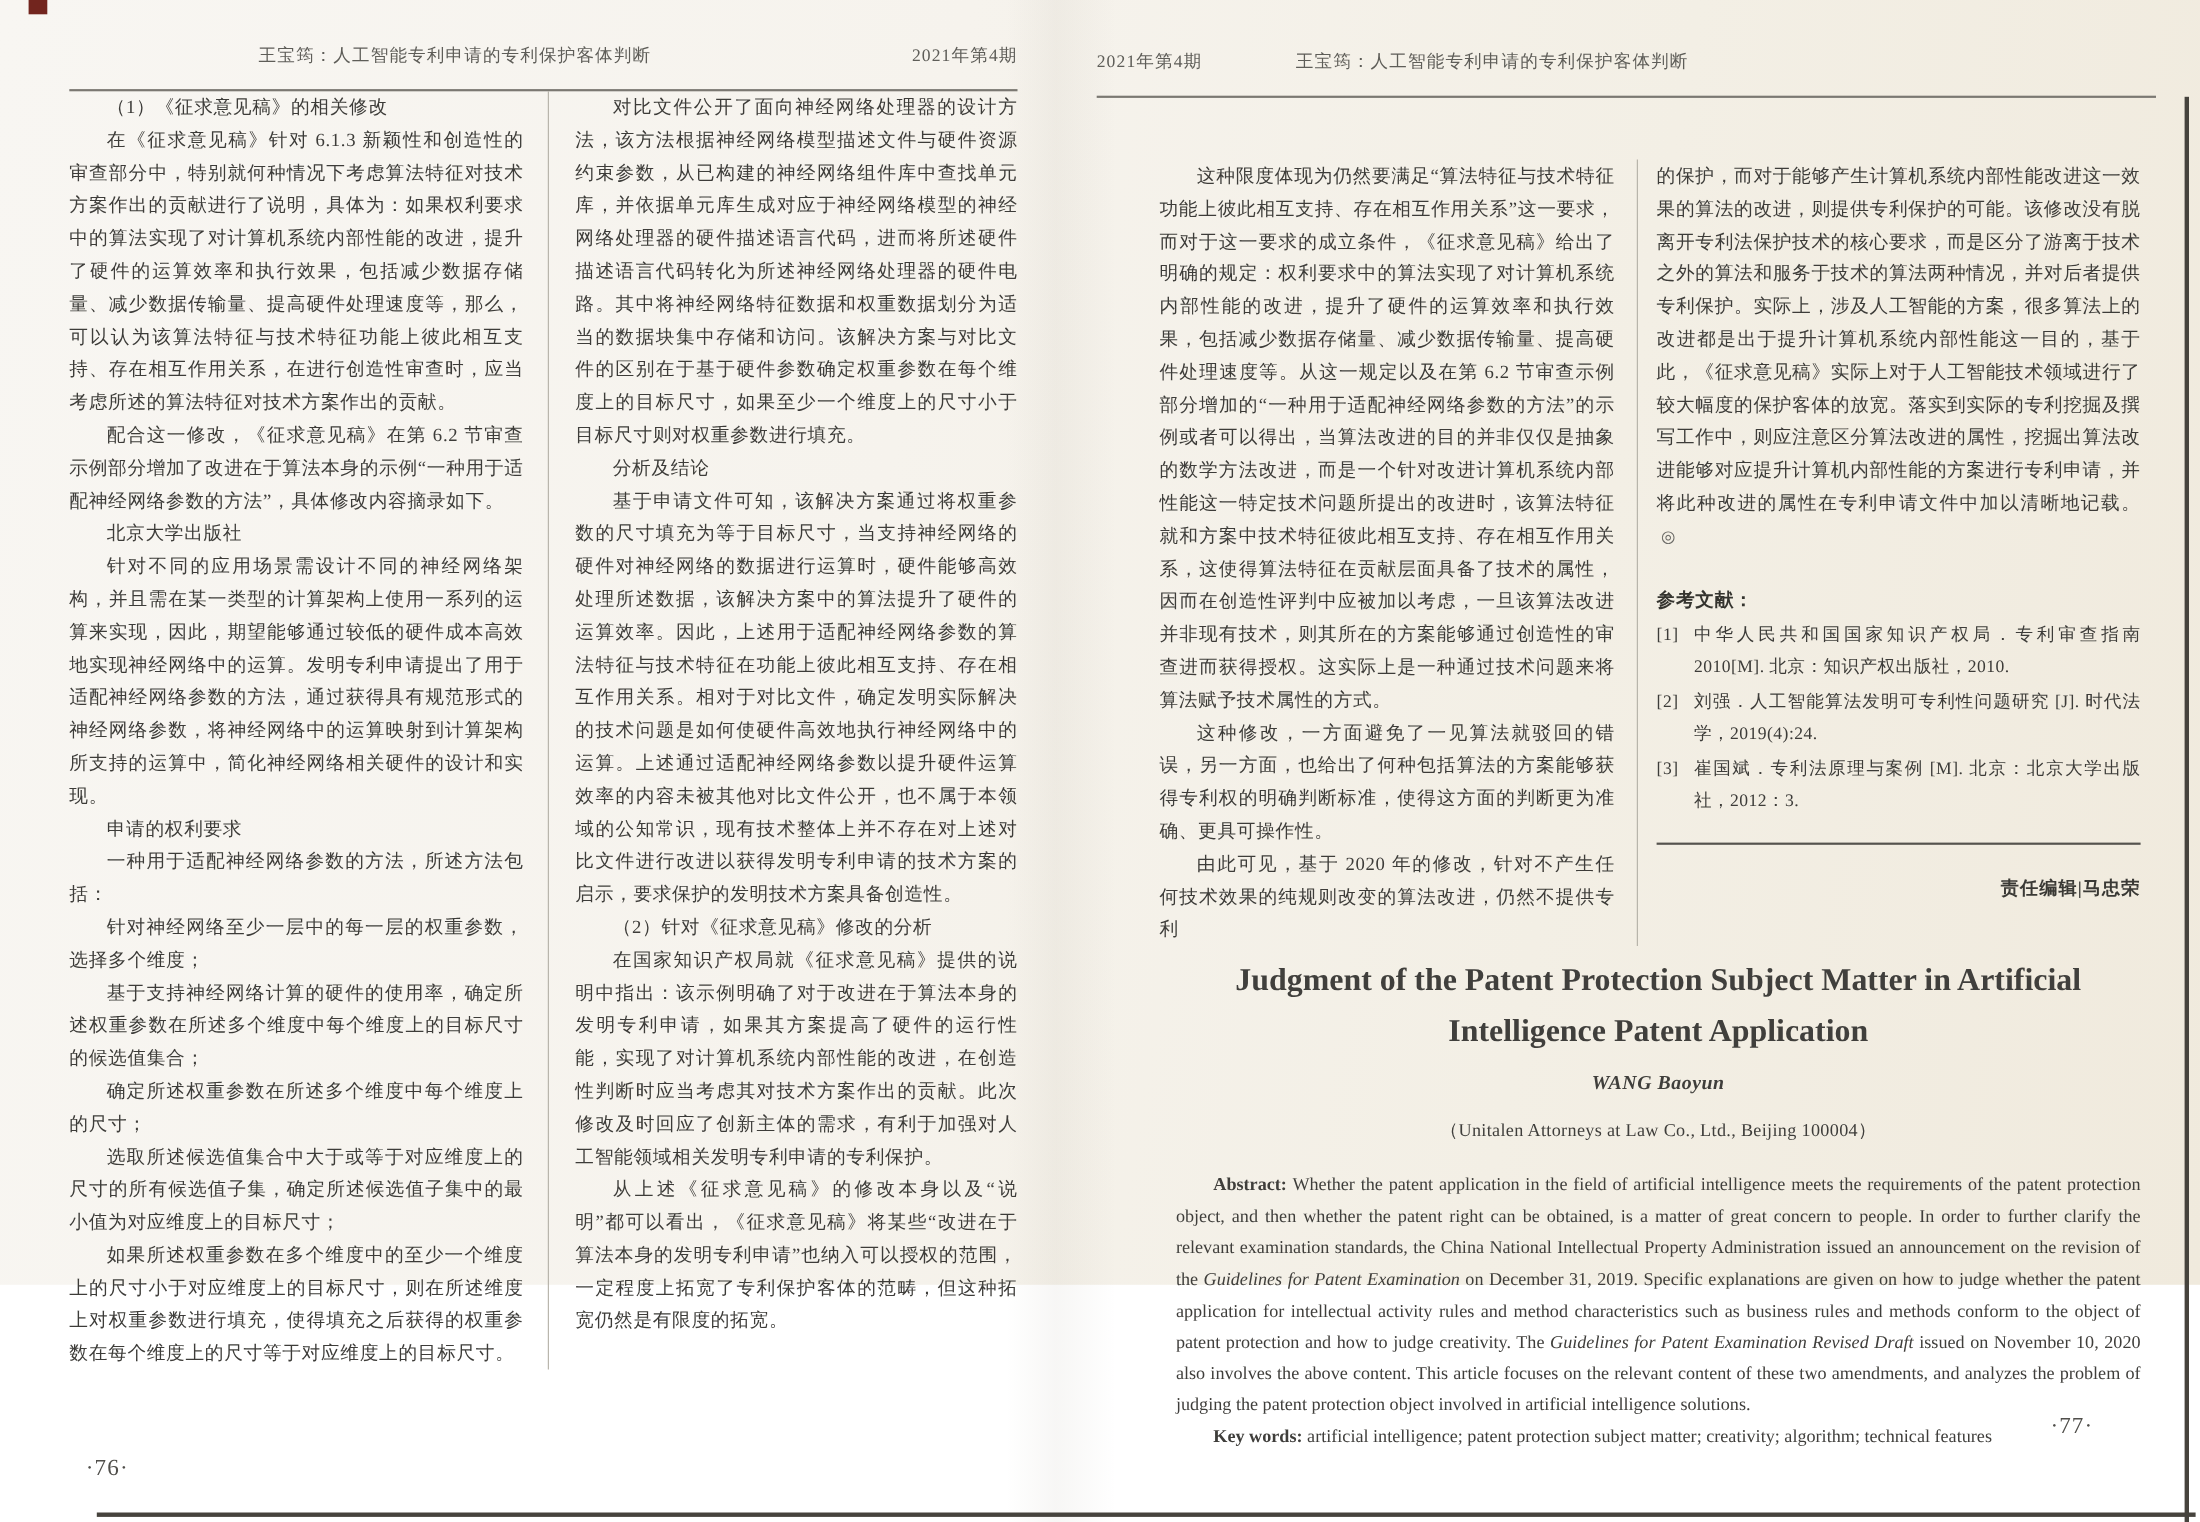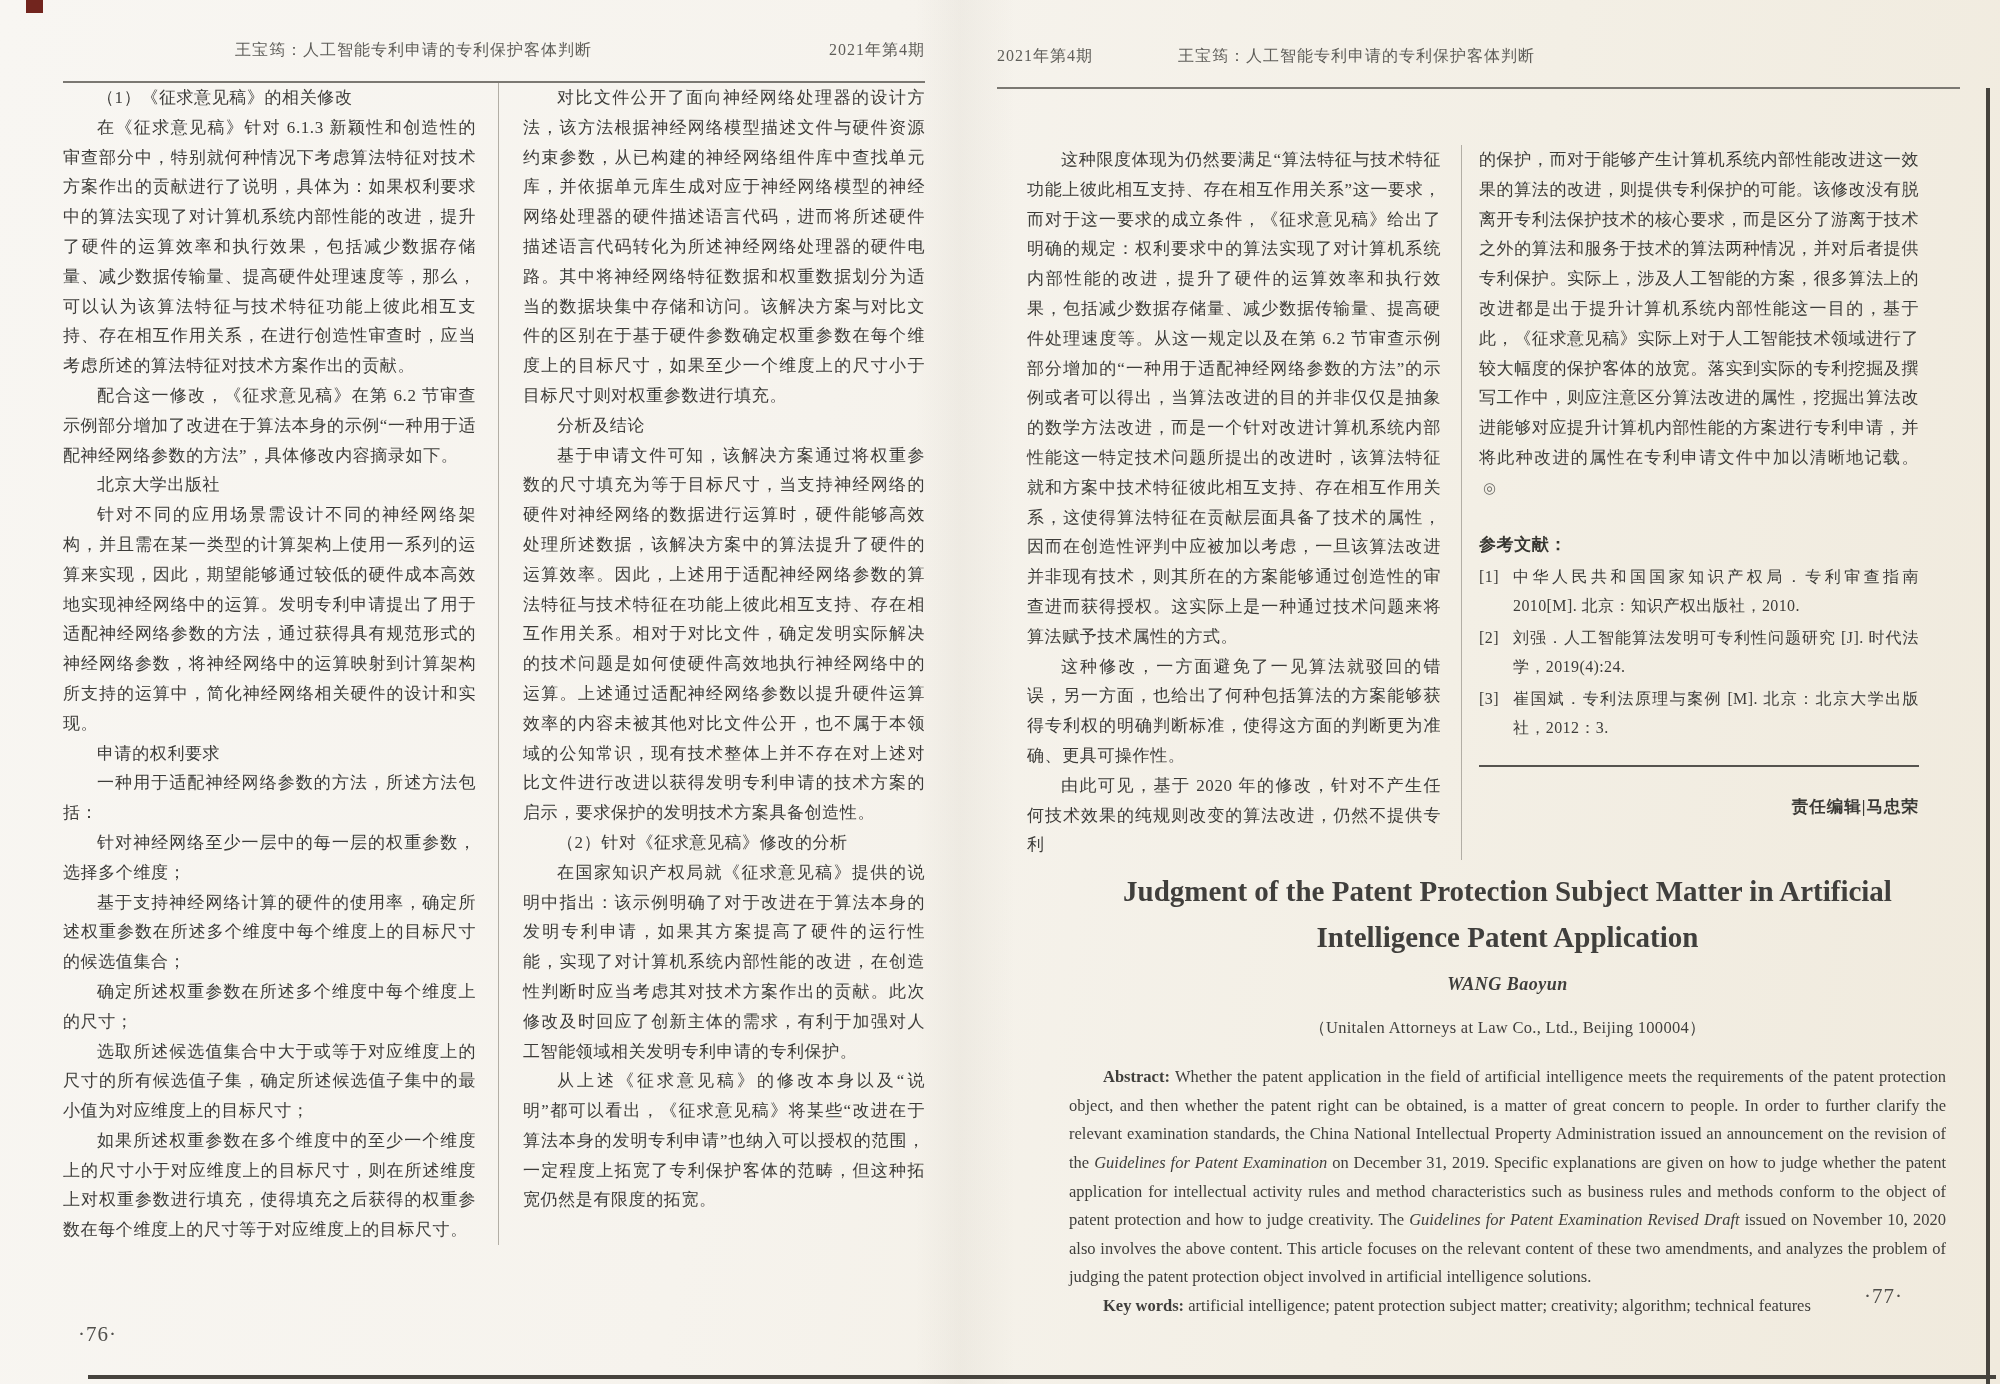--- a/index.html
+++ b/index.html
@@ -1,17 +1,17 @@
 <!DOCTYPE html>
 <html><head>
 <meta charset="utf-8">
 <style>
   html,body{margin:0;padding:0;width:2000px;height:1384px;overflow:hidden;
     font-family:"Liberation Serif","DejaVu Serif",serif;}
-  .scan{position:relative;width:2000px;height:1384px;
+  .scan{position:relative;width:2000px;height:1168px;
     background:linear-gradient(100deg,#f8f6f2 0%,#f6f3ed 40%,#f3efe5 70%,#f0eadD 100%);}
   .crease{position:absolute;left:915px;top:0;width:100px;height:1384px;
     background:linear-gradient(90deg,rgba(0,0,0,0) 0%,rgba(120,110,90,0.06) 45%,rgba(0,0,0,0) 100%);}
   .mark-red{position:absolute;left:26px;top:0;width:17px;height:13px;background:#72251e;}
   .edge-right{position:absolute;left:1986px;top:88px;width:4px;height:1296px;background:#46433d;}
   .edge-bottom{position:absolute;left:88px;top:1375px;width:1908px;height:4px;background:#46433d;}
 
   .page{position:absolute;top:38px;color:#3d3c39;}
   .page76{left:63px;width:862px;}
   .page77{left:997px;width:963px;}
@@ -24,21 +24,21 @@
   .hdr77 .hdr-title{margin-left:85px;}
 
   .cols{display:flex;}
   .cols76{}
   .cols77{margin-top:56px;min-height:690px;}
   .vdiv{width:1px;background:#b2aea5;}
   .vdiv76{margin:0 24px 0 22px;}
   .vdiv77{margin:0 17px 0 20px;}
   .c76a{width:413px;}
   .c76b{width:402px;}
-  .c77a{width:414px;margin-left:30px;}
+  .c77a{width:414px;margin-left:57px;}
   .c77b{width:440px;}
 
   .para{margin:0;font-size:17px;line-height:29.8px;text-align:justify;
     text-indent:2em;letter-spacing:0.6px;color:#3d3c39;}
   .no-indent{text-indent:0;}
   .endmark{font-size:15px;color:#6b6a66;padding-left:4px;}
 
   .ref-heading{margin:26px 0 0 0;font-size:17px;font-weight:bold;line-height:30px;
     letter-spacing:0.6px;color:#35342f;}
   .ref{display:flex;margin:2px 0 0 0;font-size:16px;line-height:29.5px;

